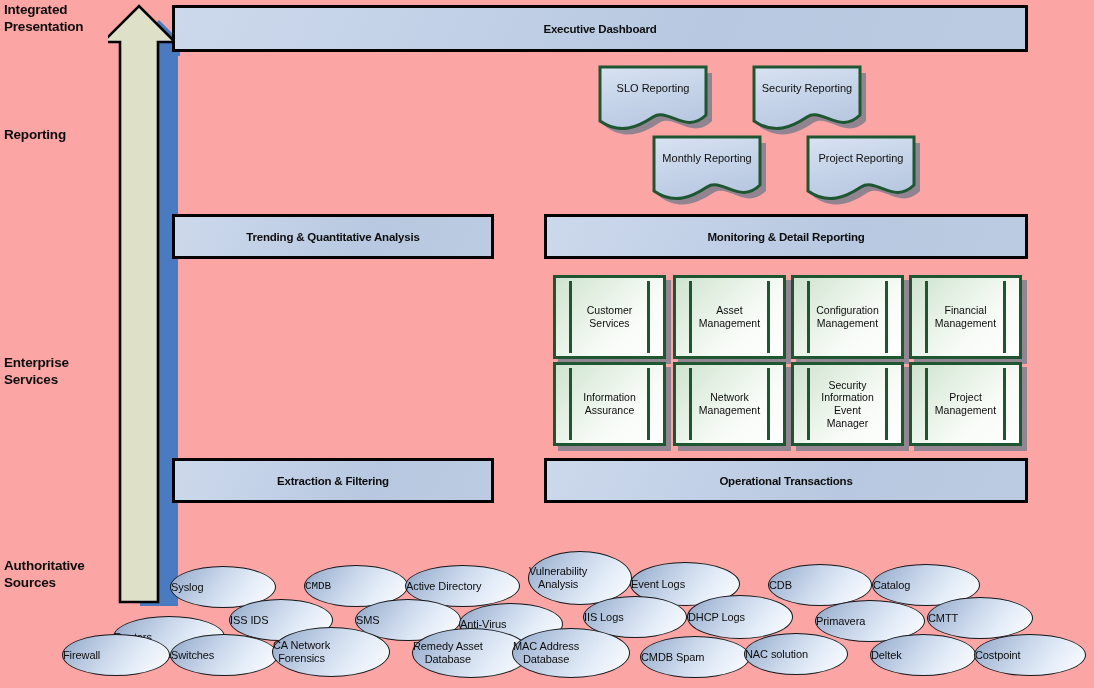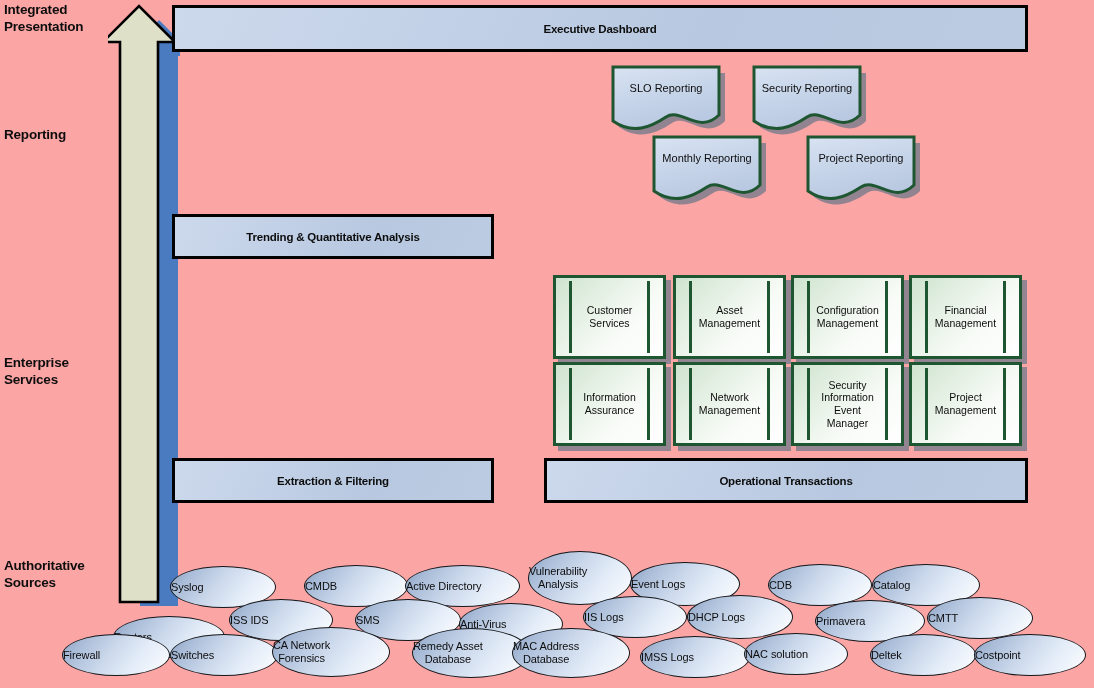--- a/index.html
+++ b/index.html
@@ -180,21 +180,21 @@
 
       <polygon points="12,600 12,40 -5,40 31,4 67,40 50,40 50,600" fill="#dfe0c8" stroke="#000000" stroke-width="2.6" stroke-linejoin="miter"></polygon>
     </svg>
   </div>
 
   <div class="bluebox" style="left:172px; top:5px; width:856px; height:47px;">
     <span class="lbl">Executive Dashboard</span>
   </div>
 
   <div id="reporting-docs">
-      <div class="doc" style="left: 611px; top: 65px; padding-left: 7px;">
+      <div class="doc" style="left: 598px; top: 65px; padding-left: 7px;">
         <svg width="118" height="78" viewBox="0 0 118 78">
           <defs>
             <linearGradient id="gslo-reporting" x1="0" y1="0" x2="0.35" y2="1">
               <stop offset="0" stop-color="#d8e3f2"></stop>
               <stop offset="0.55" stop-color="#c6d4e9"></stop>
               <stop offset="1" stop-color="#b9c9e1"></stop>
             </linearGradient>
           </defs>
           <path d="M2,2 L108,2 L108,50 C88,70 70,42 55,52 C40,62 22,70 2,56 Z" fill="#6e7a8a" opacity="0.75" transform="translate(6,6)"></path>
           <path d="M2,2 L108,2 L108,50 C88,70 70,42 55,52 C40,62 22,70 2,56 Z" fill="url(#gslo-reporting)" stroke="#1e5631" stroke-width="3"></path>
@@ -242,20 +242,23 @@
           <path d="M2,2 L108,2 L108,50 C88,70 70,42 55,52 C40,62 22,70 2,56 Z" fill="url(#gproject-reporting)" stroke="#1e5631" stroke-width="3"></path>
         </svg>
         <div class="lbl">Project Reporting</div>
       </div>
     </div>
 
   <div class="bluebox" style="left:172px; top:214px; width:322px; height:45px;">
     <span class="lbl">Trending &amp; Quantitative Analysis</span>
   </div>
 
+  <div class="bluebox" style="left:544px; top:214px; width:484px; height:45px;">
+    <span class="lbl">Monitoring &amp; Detail Reporting</span>
+  </div>
 
   <div id="service-boxes">
       <div class="svcbox" style="left: 553px; top: 275px;">
         <div class="shadow"></div>
         <div class="frame">
           <div class="bar left"></div>
           <div class="bar right"></div>
           <div class="lbl">Customer<br>Services</div>
         </div>
       </div>
@@ -322,21 +325,21 @@
   </div>
 
   <div class="bluebox" style="left:544px; top:458px; width:484px; height:45px;">
     <span class="lbl">Operational Transactions</span>
   </div>
 
   <div id="source-ellipses">
       <div class="ellipse" style="left: 170px; top: 566px; width: 106px; height: 42px;">
         <span class="lbl">Syslog</span>
       </div>
-      <div class="ellipse" style="left: 304px; top: 565px; width: 104px; height: 42px;">
+      <div class="ellipse" style="left: 304px; top: 565px; width: 104px; height: 42px; font-family: Liberation Mono, monospace;">
         <span class="lbl">CMDB</span>
       </div>
       <div class="ellipse" style="left: 405px; top: 565px; width: 115px; height: 42px;">
         <span class="lbl">Active Directory</span>
       </div>
       <div class="ellipse" style="left: 528px; top: 551px; width: 104px; height: 54px;">
         <span class="lbl">Vulnerability<br>Analysis</span>
       </div>
       <div class="ellipse" style="left: 630px; top: 562px; width: 110px; height: 44px;">
         <span class="lbl">Event Logs</span>
@@ -380,21 +383,21 @@
       <div class="ellipse" style="left: 272px; top: 627px; width: 118px; height: 50px;">
         <span class="lbl">CA Network<br>Forensics</span>
       </div>
       <div class="ellipse" style="left: 412px; top: 628px; width: 118px; height: 50px;">
         <span class="lbl">Remedy Asset<br>Database</span>
       </div>
       <div class="ellipse" style="left: 512px; top: 628px; width: 118px; height: 50px;">
         <span class="lbl">MAC Address<br>Database</span>
       </div>
       <div class="ellipse" style="left: 640px; top: 636px; width: 110px; height: 42px;">
-        <span class="lbl">IMSS Logs</span>
+        <span class="lbl">CMDB Spam</span>
       </div>
       <div class="ellipse" style="left: 744px; top: 633px; width: 104px; height: 42px;">
         <span class="lbl">NAC solution</span>
       </div>
       <div class="ellipse" style="left: 870px; top: 634px; width: 106px; height: 42px;">
         <span class="lbl">Deltek</span>
       </div>
       <div class="ellipse" style="left: 974px; top: 634px; width: 112px; height: 42px;">
         <span class="lbl">Costpoint</span>
       </div>

